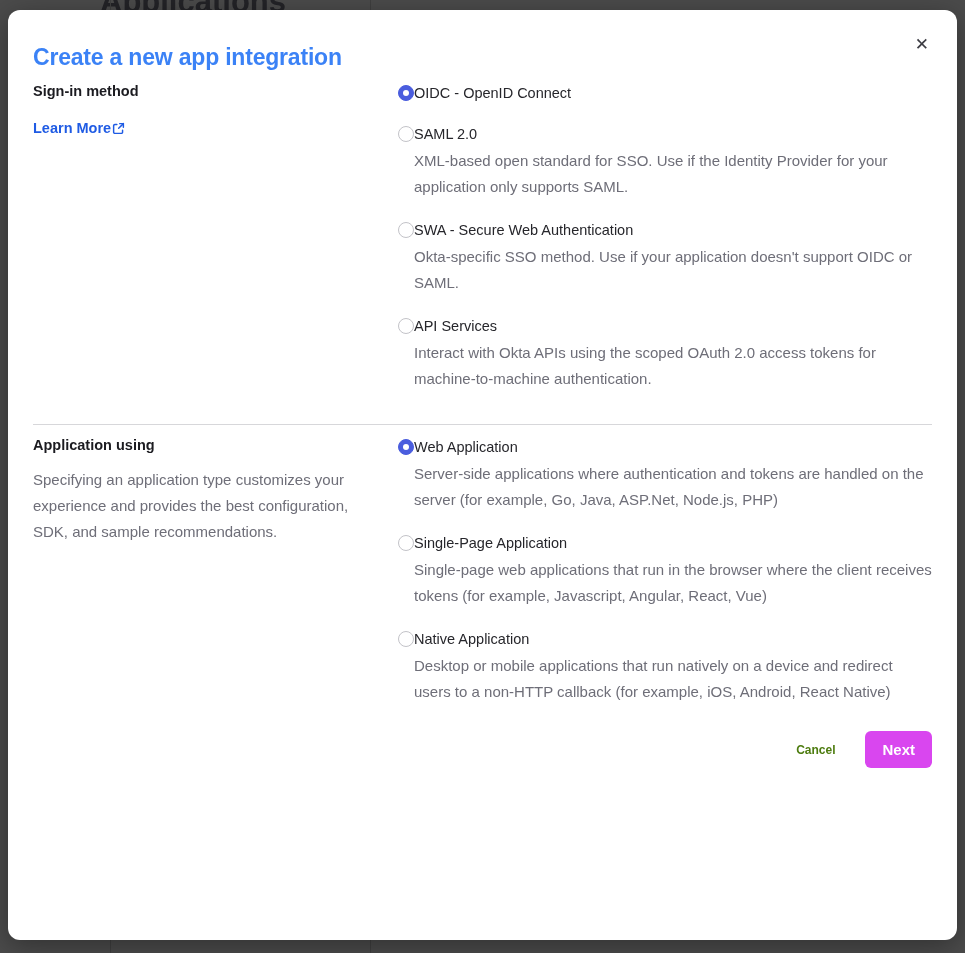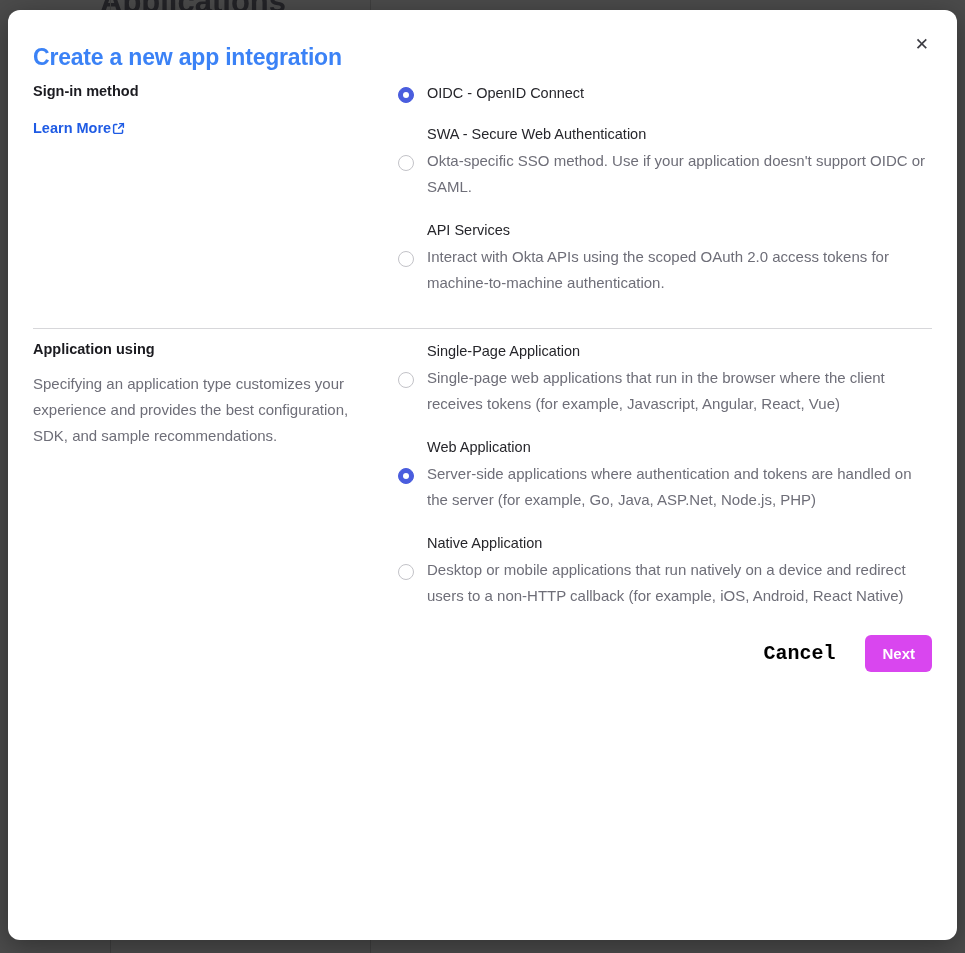--- a/index.html
+++ b/index.html
@@ -48,21 +48,21 @@
   .learn-more {
     margin-top:21px; display:inline-flex; align-items:center; gap:1px;
     color:#1f5be4; font-weight:700; font-size:14.5px; text-decoration:none;
     cursor:pointer;
   }
   .learn-more svg { display:block; }
 
   .intro { margin-top:14px; font-size:15px; color:#6e6e78; line-height:26px; }
   .intro + .intro { margin-top:20px; }
 
-  .option { display:flex; gap:13px; margin-bottom:20px; cursor:pointer;align-items:center; }
+  .option { display:flex; margin-bottom:20px; cursor:pointer; }
   .option:last-child { margin-bottom:0; }
   .radio {
     flex:0 0 16px; width:16px; height:16px; margin-top:2px;
     border-radius:50%; border:1px solid #c3c3c8; background:#fff;
     position:relative;
   }
   .radio.selected { background:#4a5dde; border-color:#4a5dde; }
   .radio.selected::after {
     content:""; position:absolute; left:50%; top:50%;
     transform:translate(-50%,-50%);
@@ -72,22 +72,22 @@
   .option-desc { font-size:15px; color:#6e6e78; line-height:26px; margin-top:3px; }
 
   .divider { height:1px; background:#d7d7da; margin-top:32px; }
 
   .footer {
     display:flex; justify-content:flex-end; align-items:center;
     gap:30px; margin-top:26px;
   }
   .cancel-link {
     background:none; border:none; cursor:pointer;
-    color:#000000; font-weight:700; font-size:20px;
-    font-family:Liberation Mono, monospace;
+    color:#4d7c0f; font-weight:700; font-size:12px;
+    font-family:Liberation Sans, sans-serif;
   }
   .next-btn {
     background:#d946ef; color:#fff; border:none; cursor:pointer;
     font-weight:700; font-size:15px; border-radius:6px;
     padding:10px 17px;
     font-family:"Liberation Sans", sans-serif;
   }
 </style>
 </head>
 <body>
@@ -120,20 +120,27 @@
     </div>
     <div class="right-col">
 
       <div class="option">
         <span class="radio selected"></span>
         <div>
           <div class="option-label">OIDC - OpenID Connect</div>
         </div>
       </div>
 
+      <div class="option">
+        <span class="radio"></span>
+        <div>
+          <div class="option-label">SAML 2.0</div>
+          <div class="option-desc">XML-based open standard for SSO. Use if the Identity Provider for your application only supports SAML.</div>
+        </div>
+      </div>
 
       <div class="option">
         <span class="radio"></span>
         <div>
           <div class="option-label">SWA - Secure Web Authentication</div>
           <div class="option-desc">Okta-specific SSO method. Use if your application doesn't support OIDC or SAML.</div>
         </div>
       </div>
 
       <div class="option">
@@ -150,32 +157,32 @@
   <div class="divider"></div>
 
   <div class="row">
     <div class="left-col">
       <div class="section-heading">Application using</div>
       <p class="intro">Specifying an application type customizes your experience and provides the best configuration, SDK, and sample recommendations.</p>
     </div>
     <div class="right-col">
 
       <div class="option">
+        <span class="radio selected"></span>
+        <div>
+          <div class="option-label">Web Application</div>
+          <div class="option-desc">Server-side applications where authentication and tokens are handled on the server (for example, Go, Java, ASP.Net, Node.js, PHP)</div>
+        </div>
+      </div>
+
+      <div class="option">
         <span class="radio"></span>
         <div>
           <div class="option-label">Single-Page Application</div>
           <div class="option-desc">Single-page web applications that run in the browser where the client receives tokens (for example, Javascript, Angular, React, Vue)</div>
-        </div>
-      </div>
-
-      <div class="option">
-        <span class="radio selected"></span>
-        <div>
-          <div class="option-label">Web Application</div>
-          <div class="option-desc">Server-side applications where authentication and tokens are handled on the server (for example, Go, Java, ASP.Net, Node.js, PHP)</div>
         </div>
       </div>
 
       <div class="option">
         <span class="radio"></span>
         <div>
           <div class="option-label">Native Application</div>
           <div class="option-desc">Desktop or mobile applications that run natively on a device and redirect users to a non-HTTP callback (for example, iOS, Android, React Native)</div>
         </div>
       </div>

